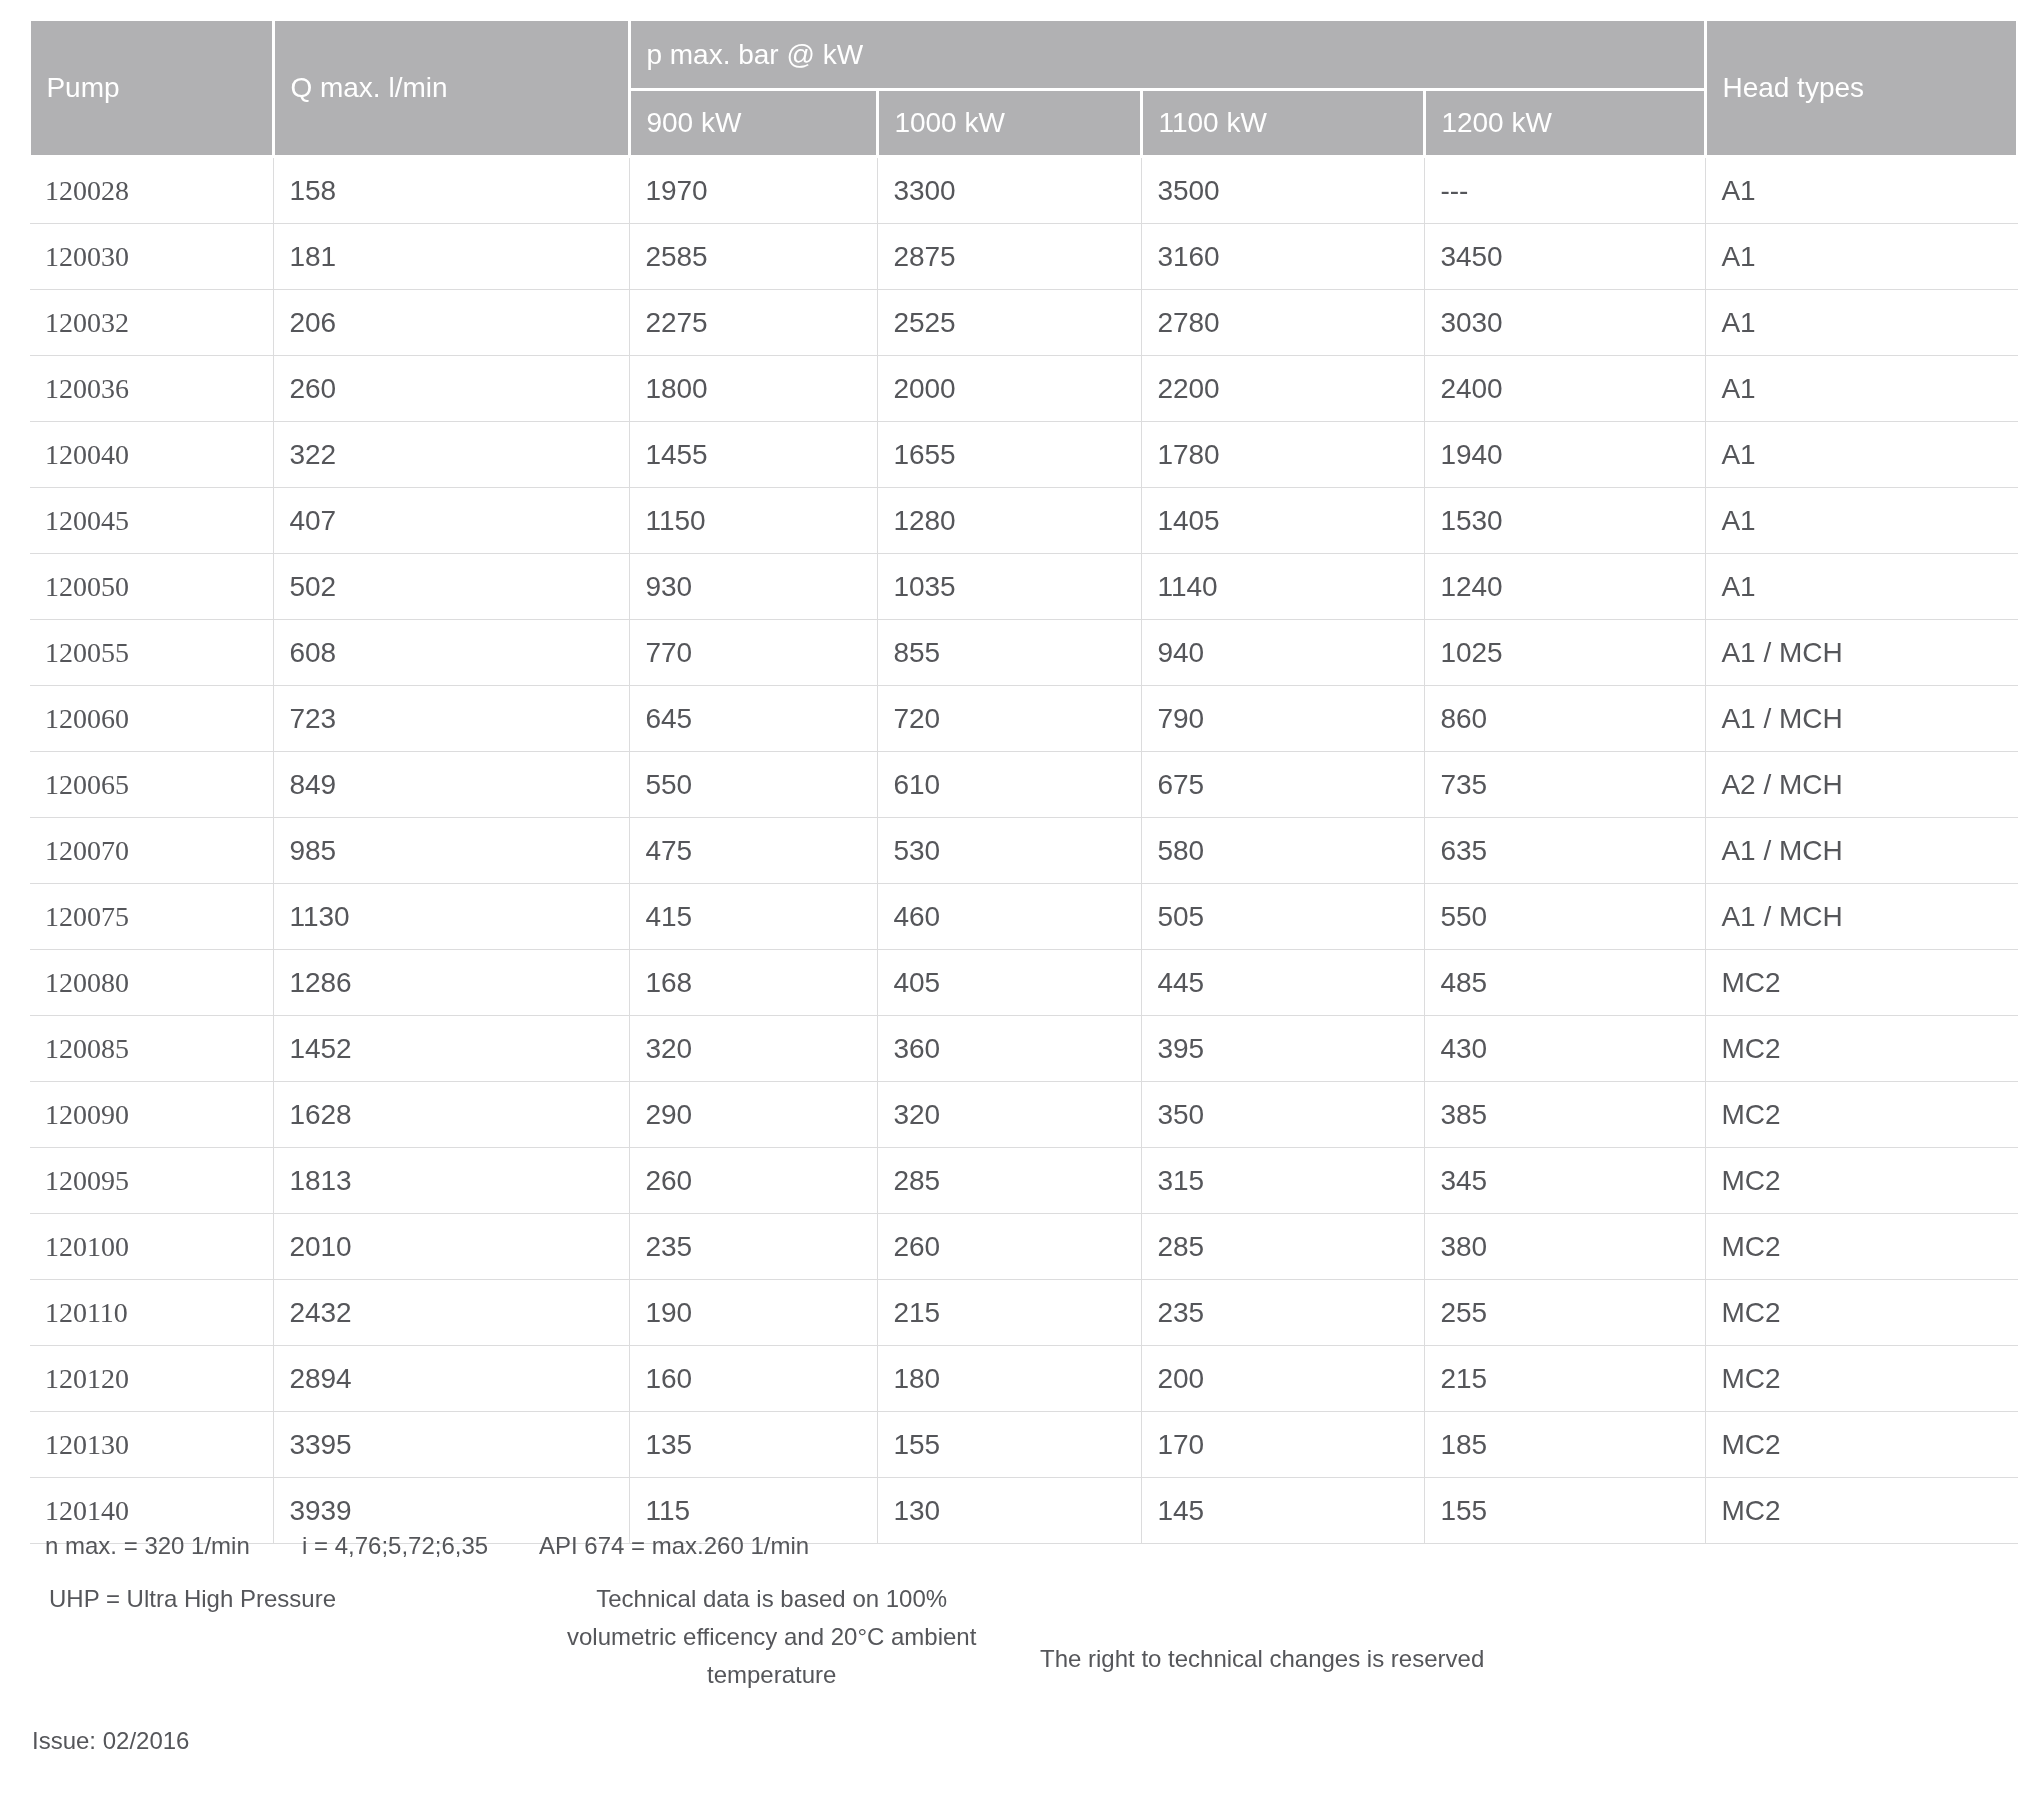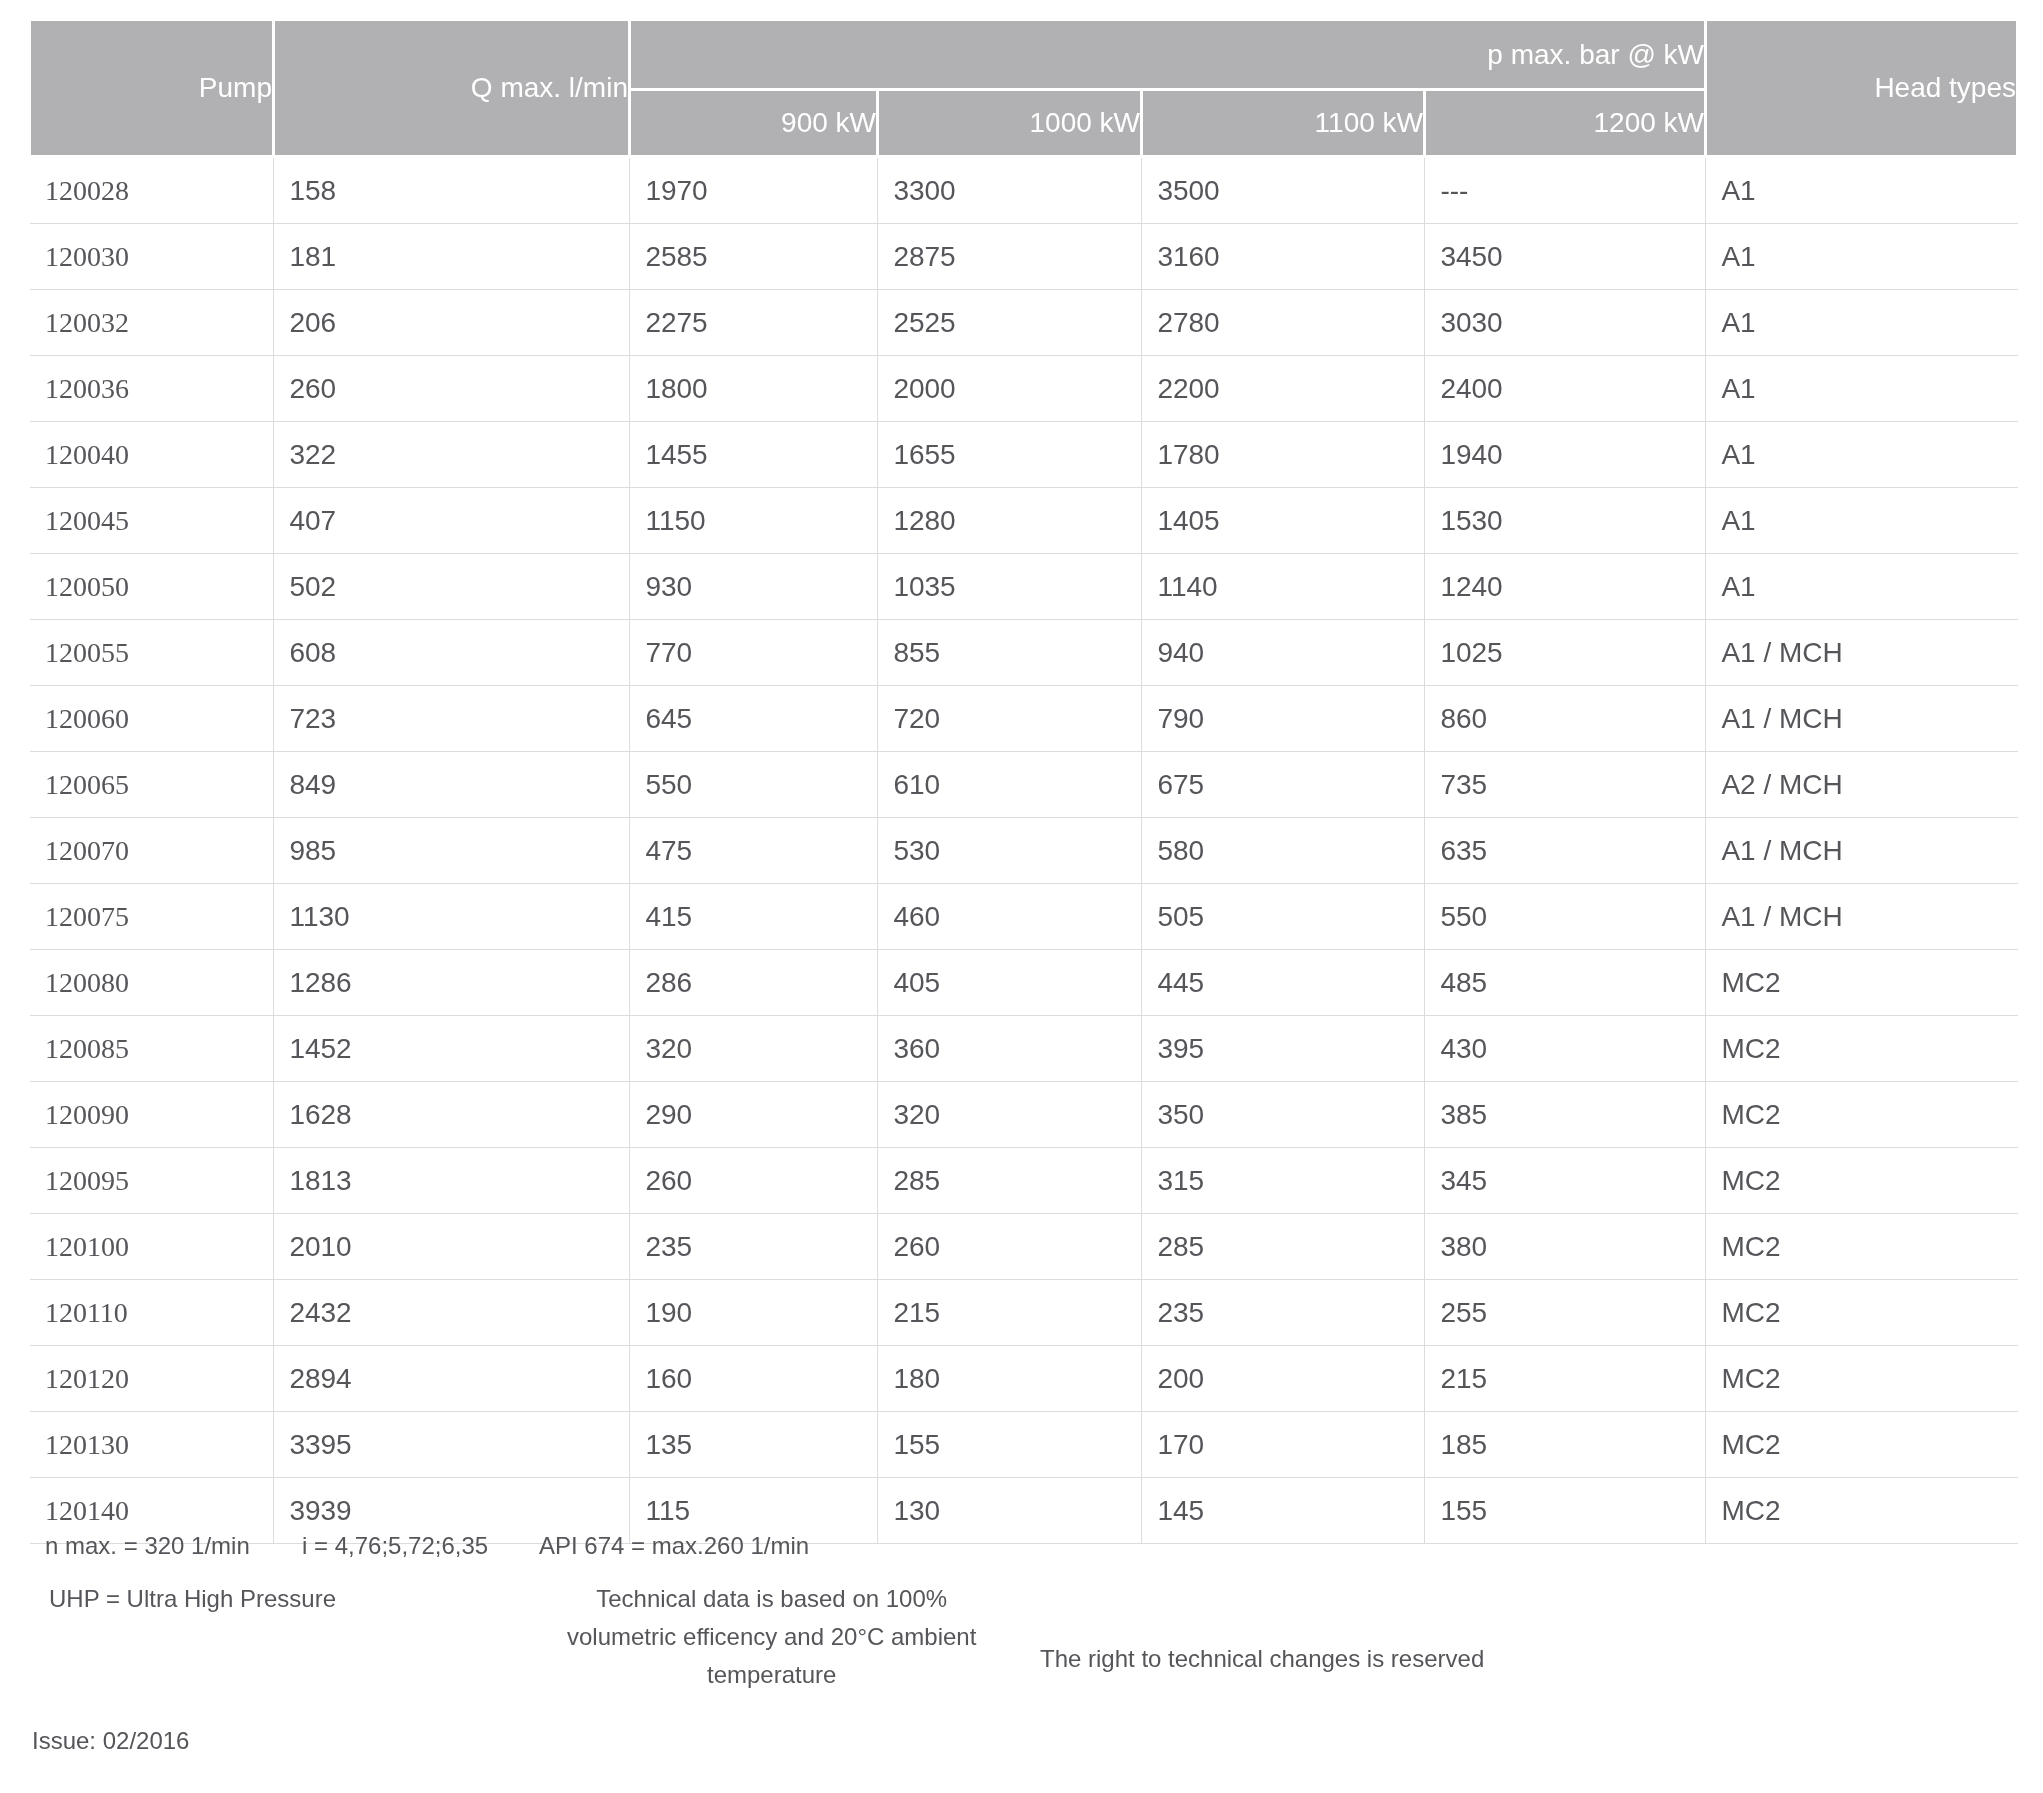--- a/index.html
+++ b/index.html
@@ -24,21 +24,21 @@
     top: 18px;
     width: 1988px;
     border-collapse: collapse;
     table-layout: fixed;
   }
   table.spec-table th {
     background: #b1b1b3;
     color: #ffffff;
     font-size: 28px;
     font-weight: normal;
-    text-align: right;
+    text-align: left;
     padding: 0 0 0 15.4px;
     border: 3.4px solid #ffffff;
   }
   tr.hrow1 { height: 70px; }
   tr.hrow2 { height: 67px; }
   tr.hrow1 th { vertical-align: middle; }
   tr.hrow2 th { vertical-align: middle; }
   th.span-rows {
     vertical-align: top;
     padding-top: 21.4px;
@@ -207,21 +207,21 @@
           <td>1130</td>
           <td>415</td>
           <td>460</td>
           <td>505</td>
           <td>550</td>
           <td>A1 / MCH</td>
         </tr>
         <tr>
           <td>120080</td>
           <td>1286</td>
-          <td>286</td>
+          <td>168</td>
           <td>405</td>
           <td>445</td>
           <td>485</td>
           <td>MC2</td>
         </tr>
         <tr>
           <td>120085</td>
           <td>1452</td>
           <td>320</td>
           <td>360</td>

